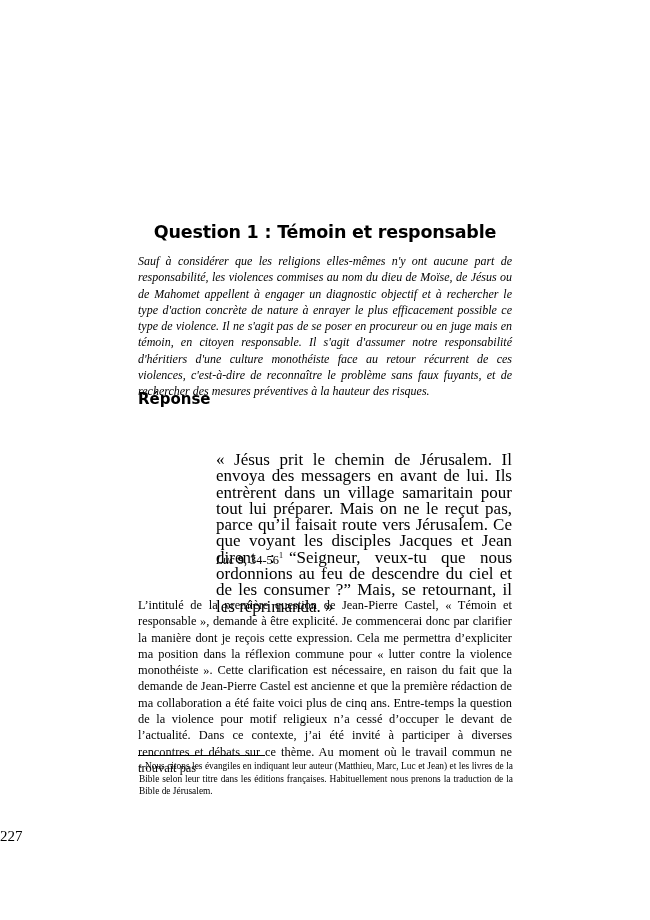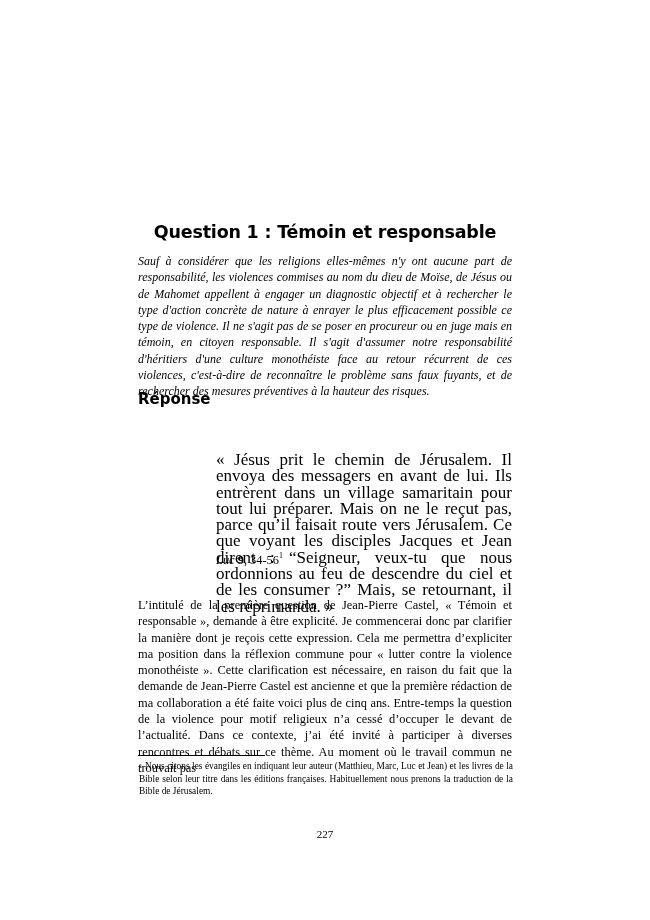--- a/index.html
+++ b/index.html
@@ -18,22 +18,22 @@
   .ref { position:absolute; left:216px; top:507px; font-family:"Liberation Serif", serif; font-size:12.4px; }
   .ref sup { font-size:8px; vertical-align:top; position:relative; top:-2px; }
   .body { position:absolute; left:138px; width:374px; top:551px;
           font-family:"Liberation Serif", serif; font-size:12.4px; line-height:16.3px; text-align:justify; }
   .body p { margin:0; }
   .fnrule { position:absolute; left:138px; top:709px; width:127px; height:1px; background:#000; }
   .footnote { position:absolute; left:139px; width:374px; top:714px;
               font-family:"Liberation Serif", serif; font-size:9.4px; line-height:12.5px; text-align:justify; }
   .footnote p { margin:0; }
   .footnote sup { font-size:7px; vertical-align:top; }
-  .pagenum { position:absolute; left:0; width:650px; top:782px; text-align:center;
-             font-family:"Liberation Serif", serif; font-size:11px; }
+  .pagenum { position:absolute; left:0; width:650px; top:782px; text-align:left;
+             font-family:"Liberation Serif", serif; font-size:15px; }
 </style>
 </head>
 <body>
 
 <div class="page">
   <div class="title">Question 1 : Témoin et responsable</div>
 
   <div class="intro">
     <p>Sauf à considérer que les religions elles-mêmes n'y ont aucune part de responsabilité, les violences commises au nom du dieu de Moïse, de Jésus ou de Mahomet appellent à engager un diagnostic objectif et à rechercher le type d'action concrète de nature à enrayer le plus efficacement possible ce type de violence. Il ne s'agit pas de se poser en procureur ou en juge mais en témoin, en citoyen responsable. Il s'agit d'assumer notre responsabilité d'héritiers d'une culture monothéiste face au retour récurrent de ces violences, c'est-à-dire de reconnaître le problème sans faux fuyants, et de rechercher des mesures préventives à la hauteur des risques.</p>
   </div>

